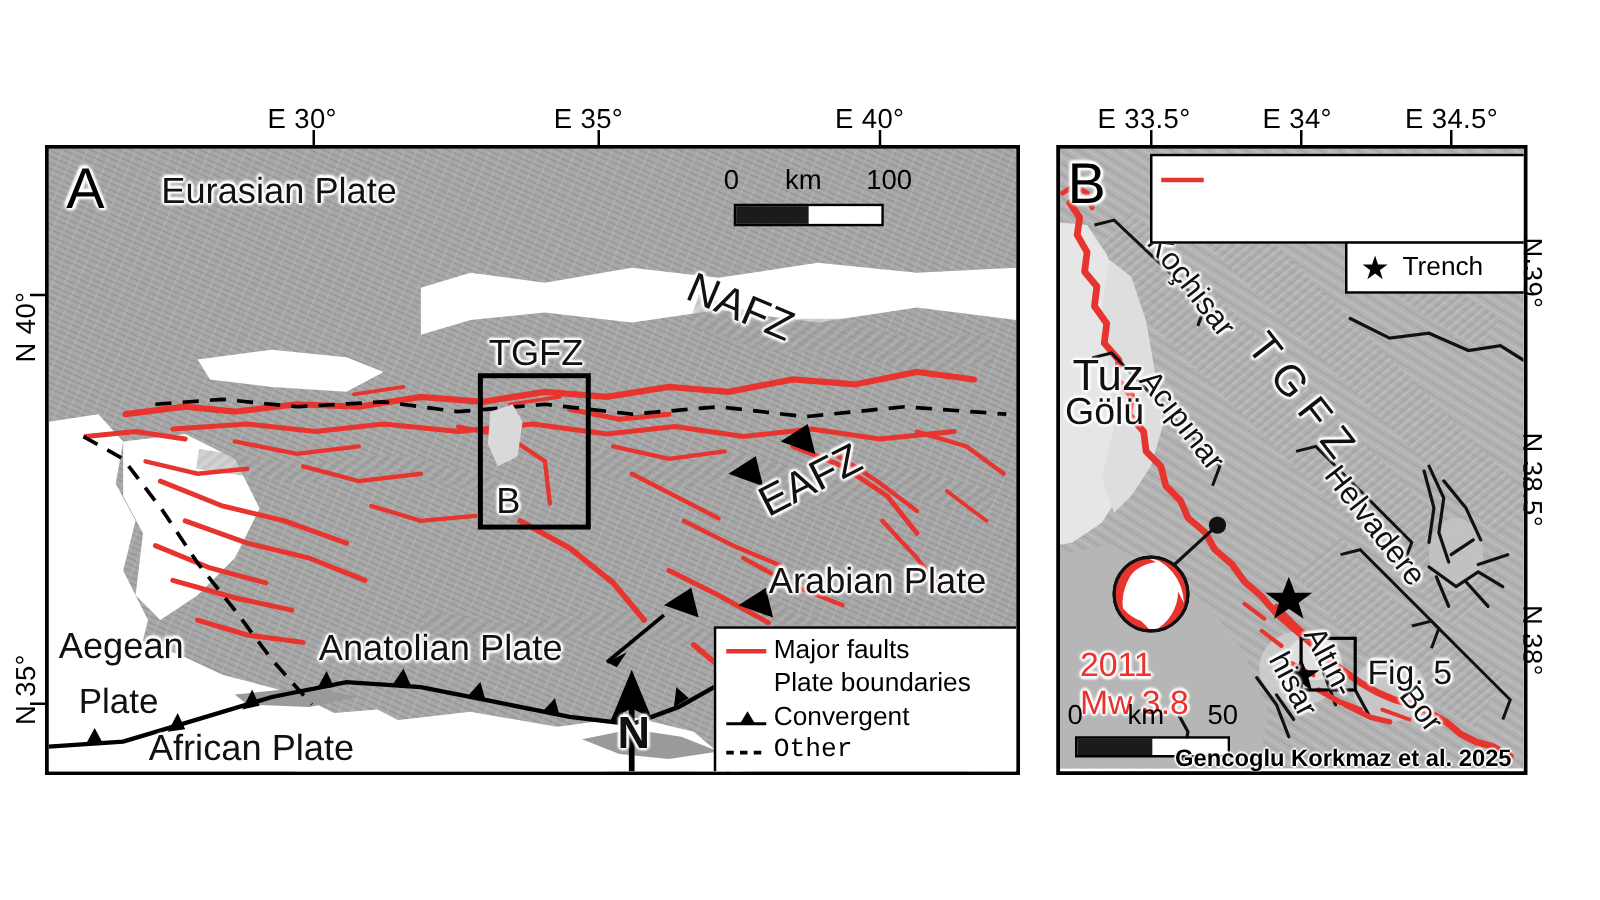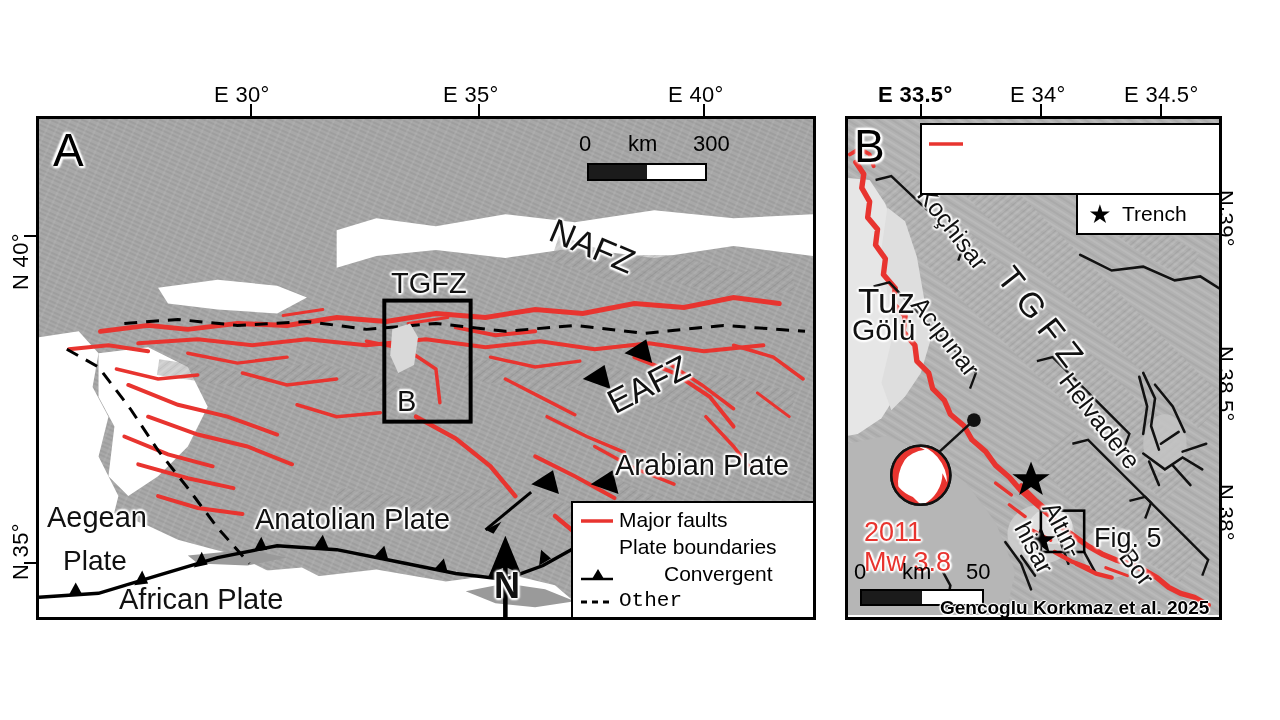--- a/index.html
+++ b/index.html
@@ -176,74 +176,75 @@
         <g transform="translate(470,420)">
           <polygon points="0,0 14,34 2,28 2,74 -2,74 -2,28 -14,34" fill="#000" transform="scale(1.15)"></polygon>
           <path d="M-20,-6 L26,-44" stroke="#000" stroke-width="3" fill="none"></path>
           <polygon points="-20,-6 -4,-14 -12,-2" fill="#000"></polygon>
         </g>
       </g>
     </svg>
 
     <div class="panel-letter" style="left:14px;top:8px;">A</div>
 
+    <div class="maplabel" style="left:90px;top:18px;font-size:29px;">Eurasian Plate</div>
     <div class="maplabel" style="left:8px;top:382px;font-size:29px;">Aegean</div>
     <div class="maplabel" style="left:24px;top:426px;font-size:28px;">Plate</div>
     <div class="maplabel" style="left:216px;top:384px;font-size:29px;">Anatolian Plate</div>
     <div class="maplabel" style="left:576px;top:330px;font-size:29px;">Arabian Plate</div>
     <div class="maplabel" style="left:80px;top:464px;font-size:29px;">African Plate</div>
 
     <div class="maplabel" style="left:520px;top:92px;font-size:34px;transform:rotate(23deg);transform-origin:left top;">NAFZ</div>
     <div class="maplabel" style="left:562px;top:268px;font-size:34px;transform:rotate(-27deg);transform-origin:left top;">EAFZ</div>
     <div class="maplabel" style="left:352px;top:148px;font-size:29px;">TGFZ</div>
     <div class="maplabel" style="left:358px;top:266px;font-size:29px;">B</div>
     <div class="maplabel" style="left:455px;top:446px;font-size:36px;font-weight:bold;">N</div>
 
     <div class="sbtext" style="left:540px;top:12px;">0</div>
     <div class="sbtext" style="left:589px;top:12px;">km</div>
-    <div class="sbtext" style="left:654px;top:12px;">300</div>
+    <div class="sbtext" style="left:654px;top:12px;">100</div>
     <div class="sbar" style="left:548px;top:44px;width:120px;height:18px;">
       <div class="b1" style="width:50%;height:100%;"></div>
       <div class="b2" style="width:50%;height:100%;"></div>
     </div>
 
     <div class="legendbox" style="left:532px;top:382px;width:244px;height:138px;padding:4px 2px;">
       <div class="legrow" style="height:27px;">
         <span class="legkey">
           <svg width="34" height="8">
               <line x1="1" y1="4" x2="33" y2="4" stroke="#e8342f" stroke-width="3.5"></line>
             </svg>
         </span>
         <span class="legtxt">Major faults</span>
       </div>
       <div class="legrow" style="height:27px;">
         <span class="legkey"></span>
         <span class="legtxt">Plate boundaries</span>
       </div>
-      <div class="legrow" style="height:27px;gap:45px;">
+      <div class="legrow" style="height:27px;">
         <span class="legkey">
           <svg width="34" height="14">
             <line x1="1" y1="11" x2="33" y2="11" stroke="#000" stroke-width="2.5"></line>
             <polygon points="12,11 24,11 18,1" fill="#000"></polygon>
           </svg>
         </span>
         <span class="legtxt">Convergent</span>
       </div>
       <div class="legrow" style="height:27px;font-family:Liberation Mono, monospace;">
         <span class="legkey">
           <svg width="34" height="8">
               <line x1="1" y1="4" x2="33" y2="4" stroke="#000" stroke-width="3" stroke-dasharray="6 5"></line>
             </svg>
         </span>
         <span class="legtxt">Other</span>
       </div>
     </div>
   </div>
 
-  <div class="axlabel" style="left:878px;top:82px;font-weight:bold;">E 33.5°</div>
+  <div class="axlabel" style="left:878px;top:82px;">E 33.5°</div>
   <div class="axlabel" style="left:1010px;top:82px;">E 34°</div>
   <div class="axlabel" style="left:1124px;top:82px;">E 34.5°</div>
   <div class="tick" style="left:920px;top:104px;width:2px;height:12px;"></div>
   <div class="tick" style="left:1040px;top:104px;width:2px;height:12px;"></div>
   <div class="tick" style="left:1160px;top:104px;width:2px;height:12px;"></div>
 
   <div class="axlabel vert" style="left:1238px;top:190px;transform:rotate(90deg);">N 39°</div>
   <div class="axlabel vert" style="left:1238px;top:346px;transform:rotate(90deg);">N 38.5°</div>
   <div class="axlabel vert" style="left:1238px;top:484px;transform:rotate(90deg);">N 38°</div>
   <div class="tick" style="left:1212px;top:208px;width:12px;height:2px;"></div>

